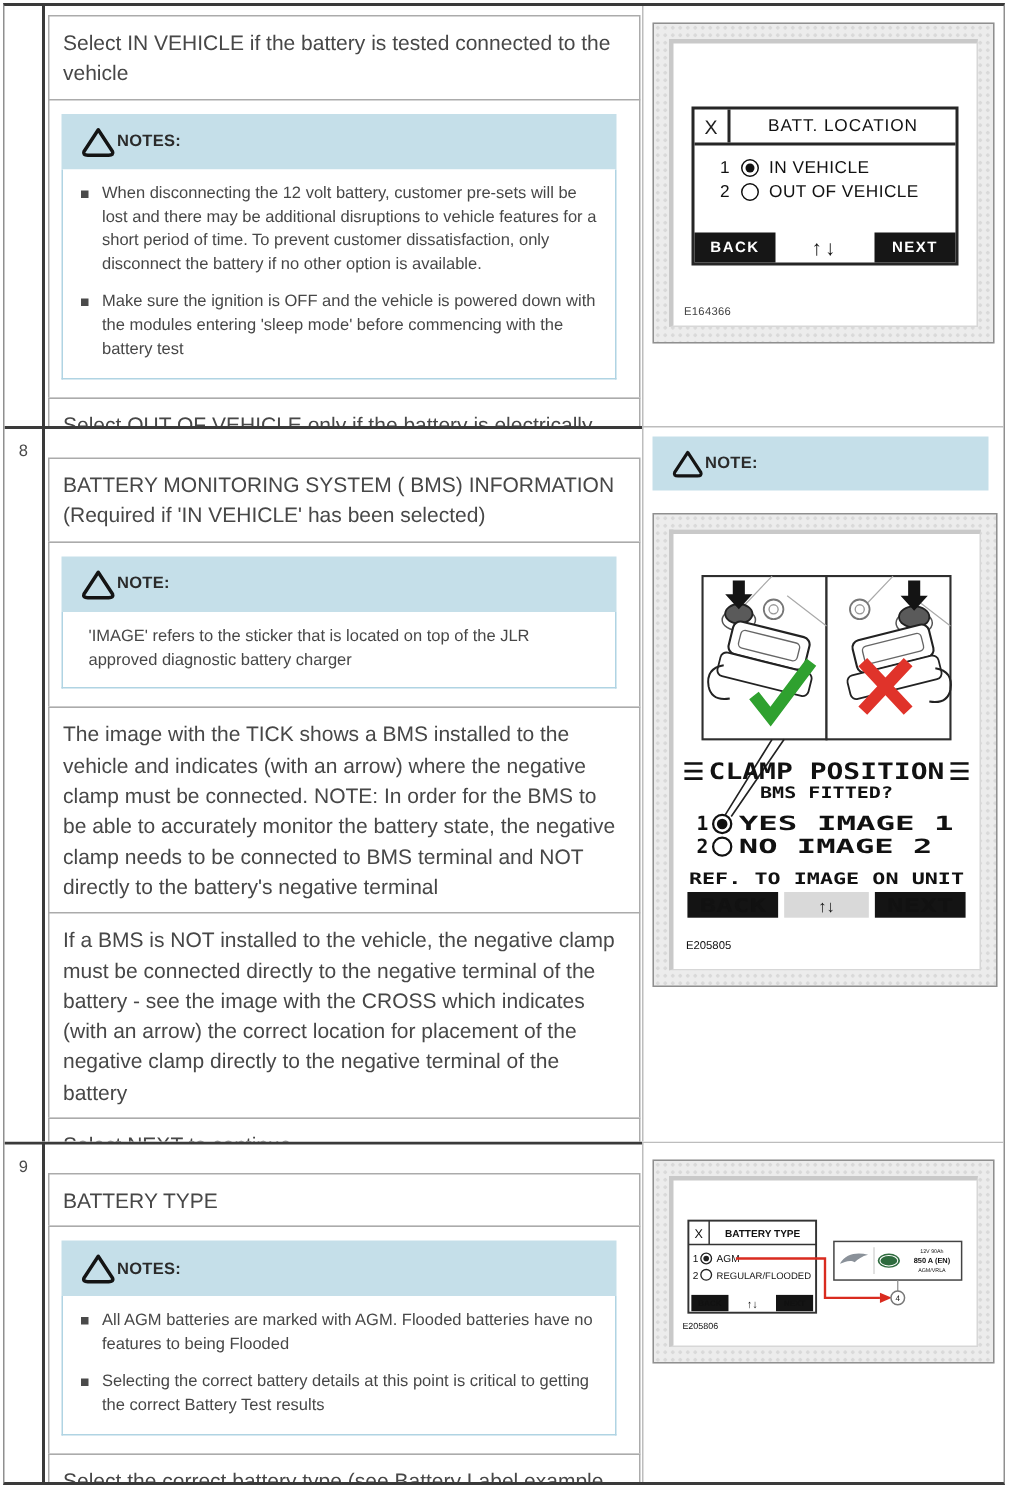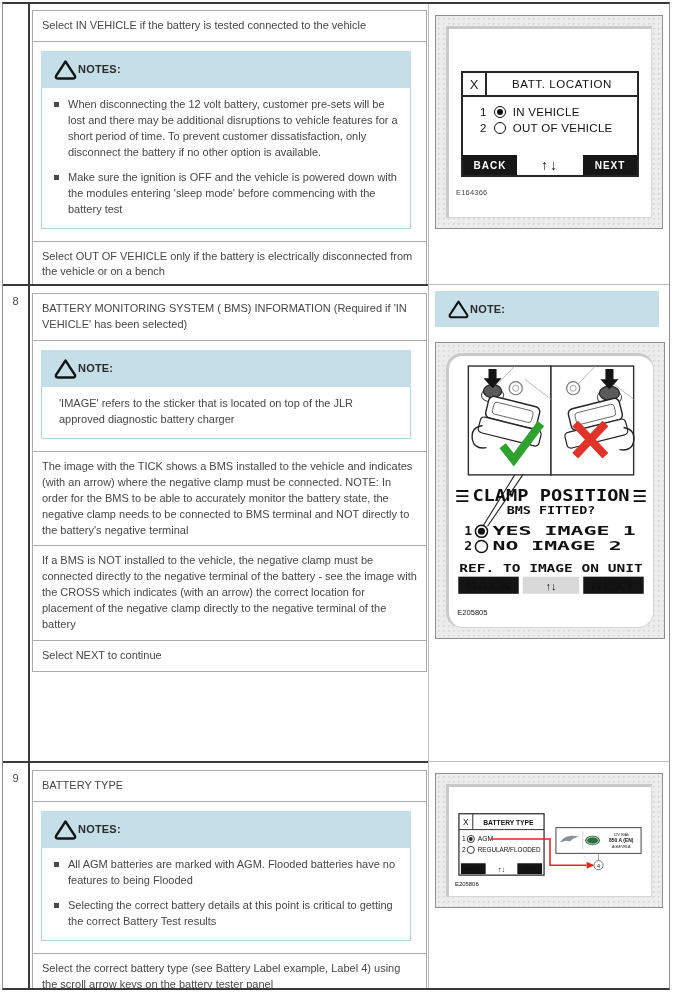--- a/index.html
+++ b/index.html
@@ -12,43 +12,43 @@
   .trow.r7 { height:280px; }
   .trow.r8 { height:477px; }
   .trow.r9 { flex:1; }
   .r8 .numcol, .r8 .contentcol { border-top:2px solid #3a3a3a; }
   .r9 .numcol, .r9 .contentcol { border-top:2px solid #3a3a3a; }
   .r8 .rightcol, .r9 .rightcol { border-top:1px solid #bdbdbd; }
   .numcol { flex:0 0 27px; border-right:2px solid #3a3a3a; font-size:11px; color:#4a4a4a;
             text-align:center; padding-top:9px; }
   .contentcol { flex:0 0 398px; padding:0 1px 0 2px; }
   .r7 .contentcol { padding-top:7px; }
-  .r8 .contentcol, .r9 .contentcol { padding-top:8px; }
+  .r8 .contentcol, .r9 .contentcol { padding-top:20px; }
   .rightcol { flex:1; border-left:1px solid #bdbdbd; padding:6px 6px 0 6px; }
 
-  .pcell { border:1px solid #ababab; margin-top:-1px; padding:7px 9px; font-size:11px;
+  .pcell { border:1px solid #ababab; margin-top:-1px; padding:7px 9px; font-size:14px;
            line-height:1.45; background:#fff; }
   .notecell { border:1px solid #ababab; margin-top:-1px; padding:9px 15px 12px 8px; background:#fff; }
 
   .notebox {}
   .noteshead { display:flex; align-items:center; gap:0; background:#c5dfe9; padding:8px 12px; }
   .noteshead .ntitle { font-weight:bold; font-size:11px; color:#2b2b2b; letter-spacing:.2px; }
   .notesbody { border:1px solid #b0d4e3; border-top:none; background:#fff; padding:9px 10px 10px 12px;
                font-size:11px; line-height:1.45; }
   .bullet { display:flex; gap:9px; margin-bottom:9px; }
   .bullet:last-child { margin-bottom:0;justify-content:center; }
   .bullet .sq { flex:0 0 5px; width:5px; height:5px; background:#4a4a4a; margin-top:5px; }
   .plainnote { padding-left:5px; }
 
   .figbox { border:1px solid #8f8f8f; background-color:#ececec;
             background-image:radial-gradient(#d9d9d9 1px, rgba(0,0,0,0) 1px);
             background-size:5px 5px; padding:10px; }
   .figpanel { position:relative; background:#fff; border:1px solid #d7d7d7;
               border-top:3px solid #c9c9c9; border-left:3px solid #c9c9c9; }
-  .figcode { position:absolute; left:7px; bottom:20px; font-size:7.5px; color:#444; letter-spacing:.2px; }
+  .figcode { position:absolute; left:7px; bottom:5px; font-size:7.5px; color:#444; letter-spacing:.2px; }
 
   
   .fig1 { margin-top:5px; }
   .fig1panel { height:192px; }
   .screen1 { border:2px solid #262626; width:178px; height:106px; margin:42px auto 0 auto;
              display:flex; flex-direction:column; }
   .s1-header { display:flex; border-bottom:2px solid #262626; height:24px; flex:0 0 24px; }
   .s1-x { width:24px; border-right:2px solid #262626; display:flex; align-items:center;
           justify-content:center; font-size:13px; color:#222; }
   .s1-title { flex:1; display:flex; align-items:center; justify-content:center; font-weight:normal;
@@ -60,21 +60,21 @@
   .radio .dot { width:6px; height:6px; background:#111; border-radius:50%; }
   .s1-footer { display:flex; height:20px; flex:0 0 20px; }
   .btn-black { background:#161616; color:#fff; font-weight:bold; font-size:10px; width:54px;
                display:flex; align-items:center; justify-content:center; letter-spacing:1px; }
   .s1-arrows { flex:1; display:flex; align-items:center; justify-content:center; font-weight:bold;
                font-size:14px; color:#111; letter-spacing:2px; }
 
   
   .sidenote { margin-right:6px; }
   .fig2 { margin-top:15px; }
-  .fig2panel { padding:5px 3px 4px 3px;border-radius:16px; }
+  .fig2panel { padding:23px 3px 4px 3px; }
   
   .fig3 { margin-top:5px; }
   .fig3panel { padding:3px 2px; }
 
   svg text { font-family:"DejaVu Sans Mono", monospace; font-weight:bold; fill:#111; }
   svg text.sans { font-family:"Liberation Sans", sans-serif; font-weight:normal; }
 </style>
 </head>
 <body>
 

